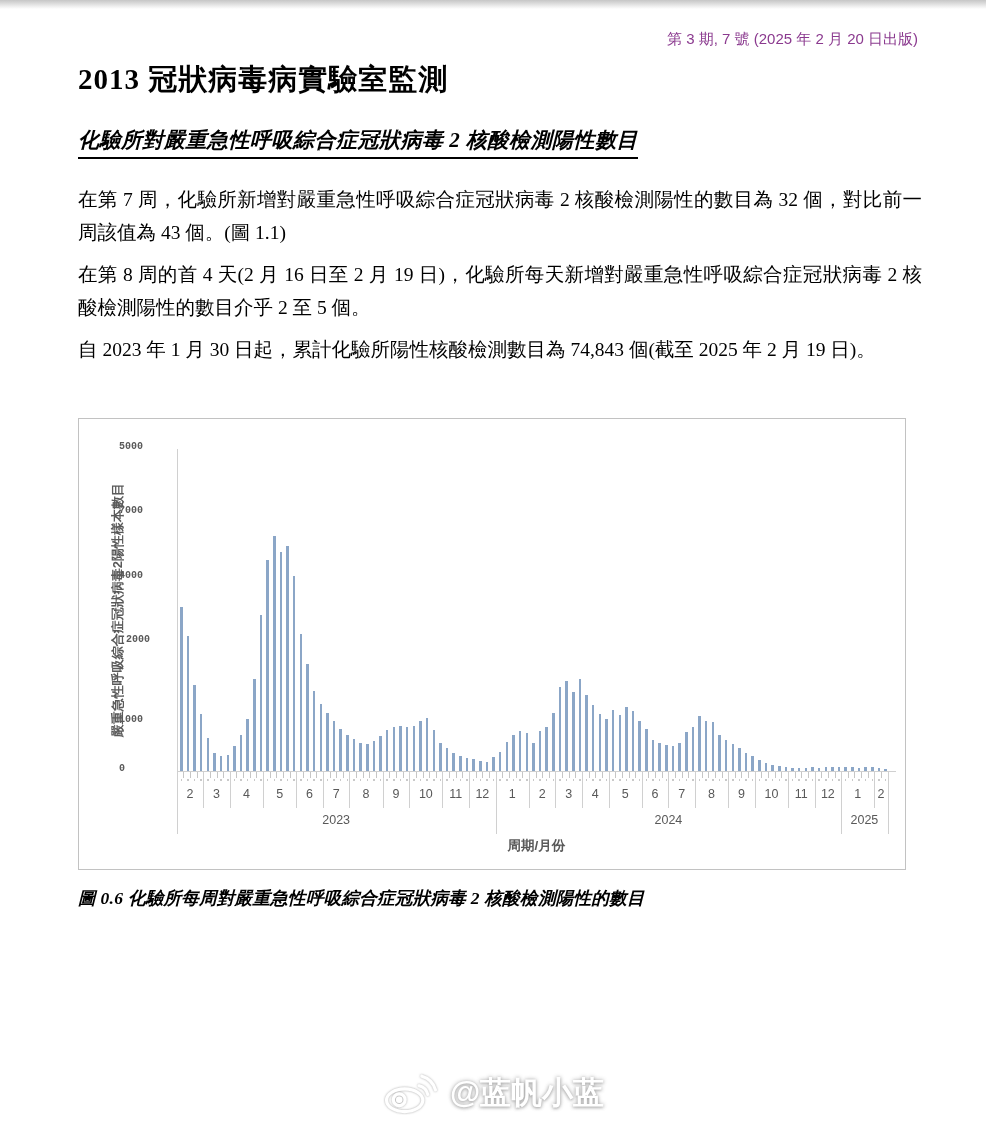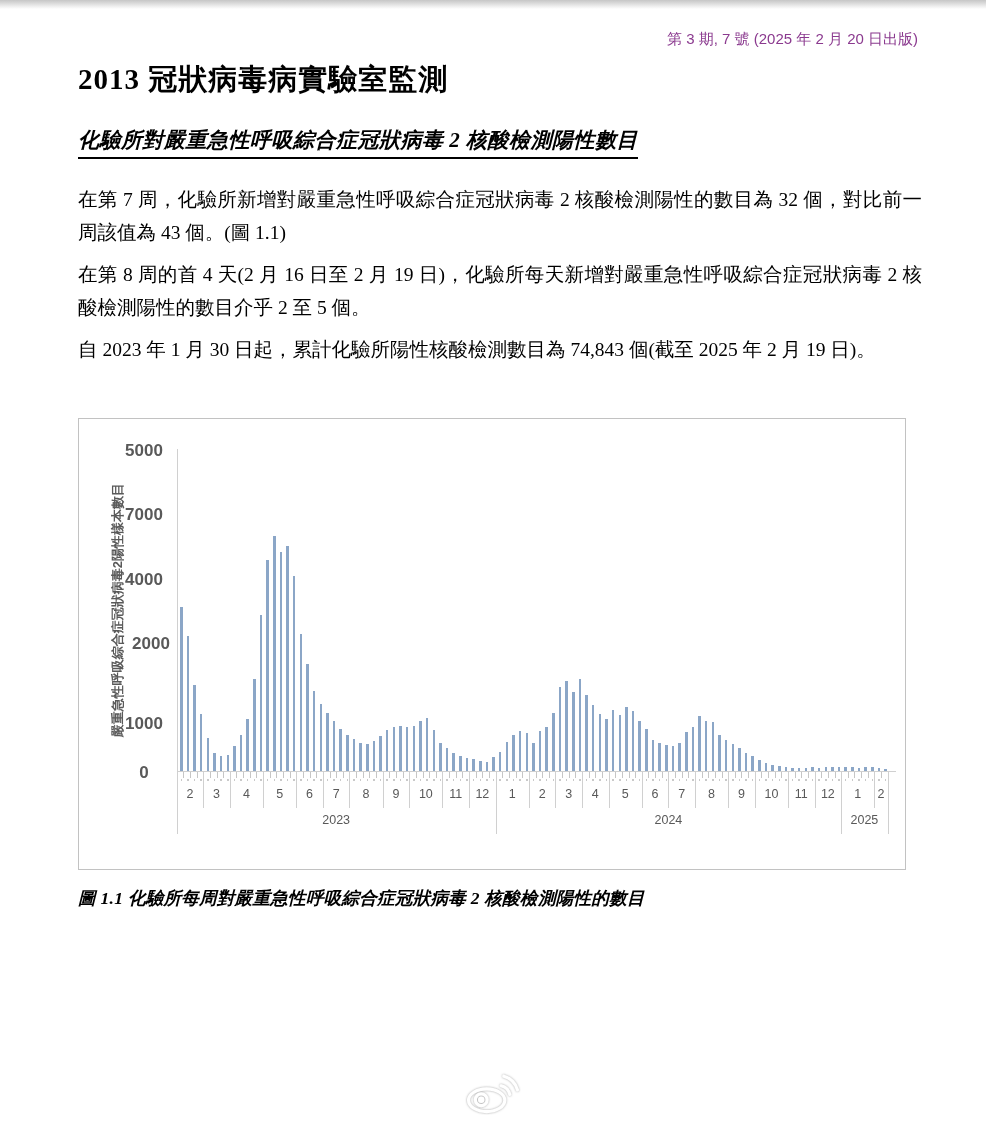--- a/index.html
+++ b/index.html
@@ -26,23 +26,23 @@
 
   .chart-box{position:absolute;left:78px;top:418px;width:826px;height:450px;
     border:1px solid #c2c2c2;background:#fff;}
   .y-title{position:absolute;left:-132px;top:183px;width:340px;height:16px;
     transform:rotate(-90deg);
     font-family:"Liberation Sans","DejaVu Sans",sans-serif;
     font-size:13px;font-weight:600;color:#595959;text-align:center;white-space:nowrap;}
   .x-title{position:absolute;left:98px;top:418px;width:719px;text-align:center;
     font-family:"Liberation Sans","DejaVu Sans",sans-serif;
     font-size:13.5px;font-weight:600;color:#595959;}
-  .ytick{position:absolute;width:50px;text-align:center;
-    font-family:Liberation Sans, sans-serif;
-    font-size:17px;font-weight:700;color:#595959;}
+  .ytick{position:absolute;width:50px;text-align:left;
+    font-family:Liberation Mono, monospace;
+    font-size:10px;font-weight:700;color:#595959;}
   .axis-v{position:absolute;left:98px;top:30px;width:1px;height:322px;background:#d0d0d0;}
   .axis-h{position:absolute;left:98px;top:352px;width:719px;height:1px;background:#d0d0d0;}
   .bar{position:absolute;width:2.5px;background:#8BA6C7;}
   .wtick{position:absolute;width:1px;height:6px;top:353px;background:#c6c6c6;}
   .wdot{position:absolute;width:1.5px;height:1.5px;top:360px;background:#c9c9c9;}
   .msep{position:absolute;width:1px;top:353px;height:36px;background:#d0d0d0;}
   .ysep{position:absolute;width:1px;top:389px;height:26px;background:#d0d0d0;}
   .mlabel,.ylabel2{position:absolute;
     font-family:"Liberation Sans","DejaVu Sans",sans-serif;
     font-size:12.5px;color:#595959;text-align:center;transform:translateX(-50%);}
@@ -458,32 +458,34 @@
       <div class="msep" style="left: 808.678px;"></div>
       <div class="mlabel" style="left: 802.033px;">2</div>
       <div class="ysep" style="left: 98px;"></div>
       <div class="ysep" style="left: 416.631px;"></div>
       <div class="ylabel2" style="left: 257.154px;">2023</div>
       <div class="ysep" style="left: 762.164px;"></div>
       <div class="ylabel2" style="left: 589.397px;">2024</div>
       <div class="ysep" style="left: 808.678px;"></div>
       <div class="ylabel2" style="left: 785.421px;">2025</div>
     </div>
+  <div class="x-title">周期/月份</div>
 </div>
 
-<div class="fig-caption">圖 1.1 化驗所每周對嚴重急性呼吸綜合症冠狀病毒 2 核酸檢測陽性的數目</div>
+<div class="fig-caption">圖 0.6 化驗所每周對嚴重急性呼吸綜合症冠狀病毒 2 核酸檢測陽性的數目</div>
 
 <div class="watermark">
   <svg width="58" height="44" viewBox="0 0 64 48" fill="none">
     <g stroke="#ffffff" stroke-width="3.5" filter="url(#soft)">
       <ellipse cx="25" cy="32" rx="20" ry="12.5"></ellipse>
       <circle cx="19" cy="31.5" r="6.5"></circle>
       <circle cx="19" cy="31.5" r="1.8" fill="#ffffff"></circle>
       <path d="M41 16 a13 13 0 0 1 9.5 9.5" stroke-linecap="round"></path>
       <path d="M44 5.5 a22 22 0 0 1 15 15" stroke-linecap="round"></path>
     </g>
     <defs>
       <filter id="soft" x="-20%" y="-20%" width="140%" height="140%">
         <feDropShadow dx="0" dy="0" stdDeviation="1.2" flood-color="#9a9a9a" flood-opacity="0.9"></feDropShadow>
       </filter>
     </defs>
   </svg>
+  <span class="wm-text">@蓝帆小蓝</span>
 </div>
 
 </body></html>

